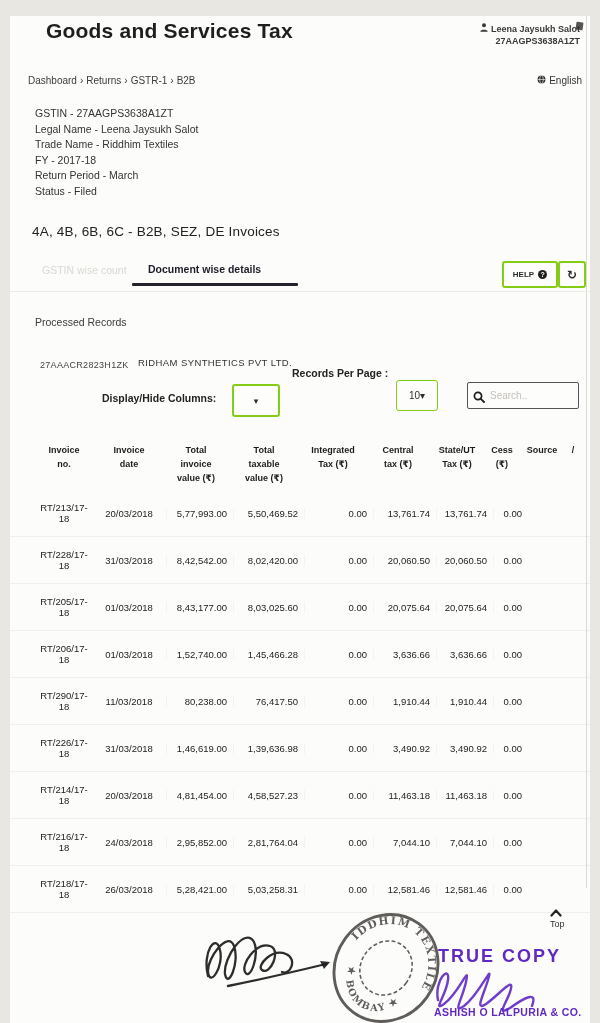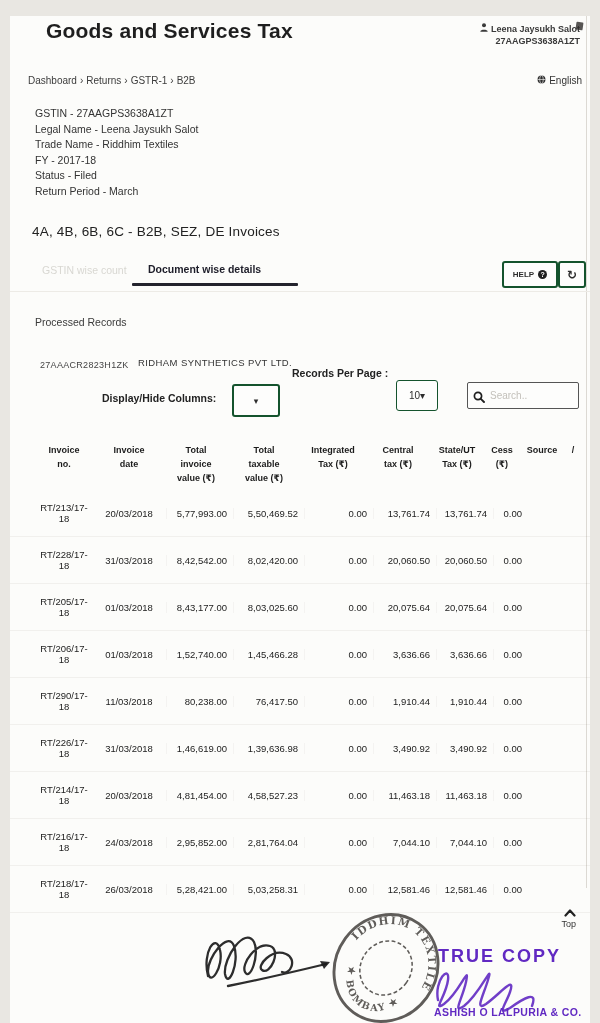--- a/index.html
+++ b/index.html
@@ -25,21 +25,21 @@
 
   
   .info{left:25px;top:90px;font-size:10.5px;line-height:15.5px;color:#333;}
 
   
   .section-title{left:22px;top:208px;font-size:13.5px;color:#222;letter-spacing:.2px;}
   .tab-ghost{left:32px;top:248px;font-size:10.5px;color:rgba(150,145,135,.35);}
   .tab-active{left:138px;top:247px;font-size:10.5px;font-weight:700;color:#1d1d29;}
   .tab-underline{left:122px;top:267px;width:166px;height:3px;background:#23232d;border-radius:1px;}
   .tab-rule{left:0;top:275px;width:600px;height:1px;background:#edebe6;}
-  .btn{border:2px solid #14532d;border-radius:3px;background:#fdfdfc;display:flex;align-items:center;justify-content:center;color:#2d2d2d;}
+  .btn{border:2px solid #84cc16;border-radius:3px;background:#fdfdfc;display:flex;align-items:center;justify-content:center;color:#2d2d2d;}
   .help-btn{left:492px;top:245px;width:52px;height:23px;font-size:8px;font-weight:700;gap:4px;}
   .help-badge{width:9px;height:9px;border-radius:50%;background:#1f1f1f;color:#fff;font-size:7px;display:flex;align-items:center;justify-content:center;}
   .refresh-btn{left:548px;top:245px;width:24px;height:23px;font-size:12px;font-weight:700;}
 
   
   .proc-heading{left:25px;top:300px;font-size:10.5px;color:#3a3a3a;}
   .recip-gstin{left:30px;top:344px;font-size:9px;color:#444;letter-spacing:.3px;}
   .recip-name{left:128px;top:341px;font-size:9.5px;color:#333;letter-spacing:.4px;}
 
   
@@ -69,21 +69,21 @@
   .c5{width:56px;text-align:right;}
   .c6{width:50px;text-align:right;}
   .c7{width:28px;text-align:right;}
   .c8{width:40px;text-align:center;}
   .c9{width:10px;text-align:left;overflow:hidden;}
   .tbody .c2,.tbody .c3,.tbody .c4,.tbody .c5,.tbody .c6,.tbody .c7{border-left:1px solid rgba(120,110,100,.06);}
 
   
   .sig-black{left:188px;top:898px;}
   .seal{left:318px;top:890px;}
-  .top-link{right:14px;top:893px;text-align:right;font-size:9px;color:#333;width:26px;cursor:pointer;}
+  .top-link{right:14px;top:893px;text-align:left;font-size:9px;color:#333;width:26px;cursor:pointer;}
   .truecopy{left:428px;top:930px;font-size:18px;font-weight:700;letter-spacing:2px;color:var(--stamp-color);text-align:center;}
   .sig-purple{left:412px;top:932px;}
   .firm-name{left:424px;top:990px;font-size:10.5px;font-weight:700;color:var(--stamp-color);letter-spacing:.4px;}
   .firm-type{left:440px;top:1005px;font-size:9.5px;font-weight:700;color:var(--stamp-color);letter-spacing:.8px;}
 </style>
 </head>
 <body>
 
 <div class="page">
 
@@ -115,22 +115,22 @@
         </svg>
     </span>
     <span>English</span>
   </div>
 
   <div class="abs info">
     <div>GSTIN - 27AAGPS3638A1ZT</div>
     <div>Legal Name - Leena Jaysukh Salot</div>
     <div>Trade Name - Riddhim Textiles</div>
     <div>FY - 2017-18</div>
+    <div>Return Period - March</div>
     <div>Status - Filed</div>
-    <div>Return Period - March</div>
   </div>
 
   <div class="abs section-title">4A, 4B, 6B, 6C - B2B, SEZ, DE Invoices</div>
   <div class="abs tab-ghost">GSTIN wise count</div>
   <div class="abs tab-active">Document wise details</div>
   <div class="abs tab-underline"></div>
   <div class="abs tab-rule"></div>
   <div class="abs btn help-btn">
     <span>HELP</span>
     <span class="help-badge">?</span>

